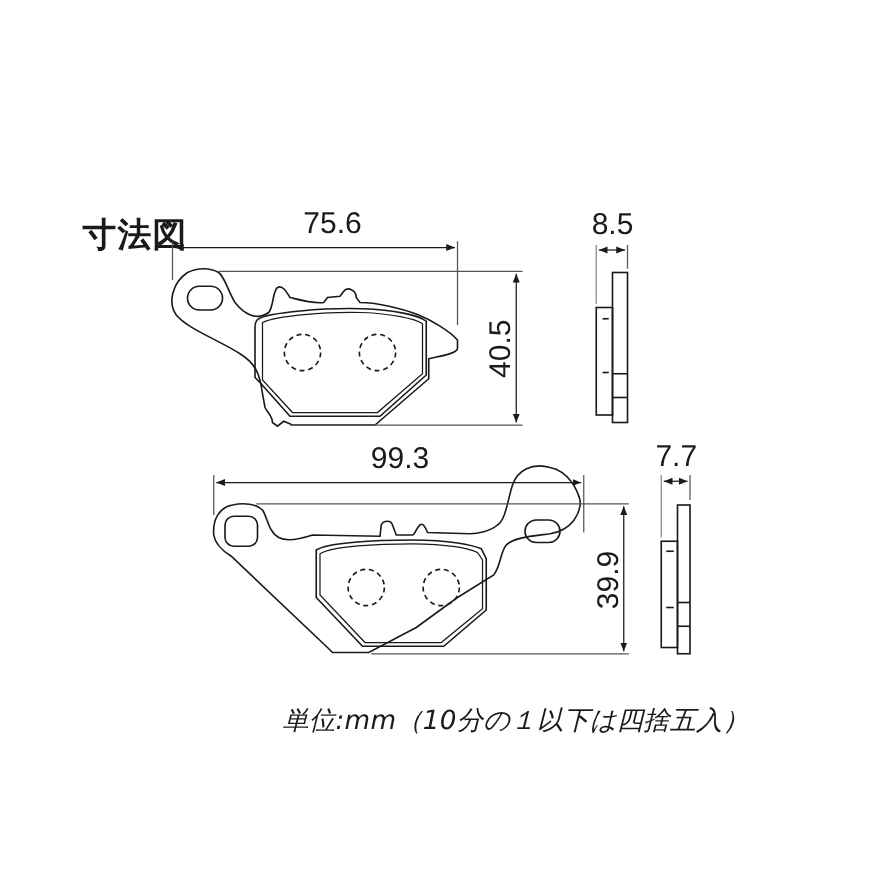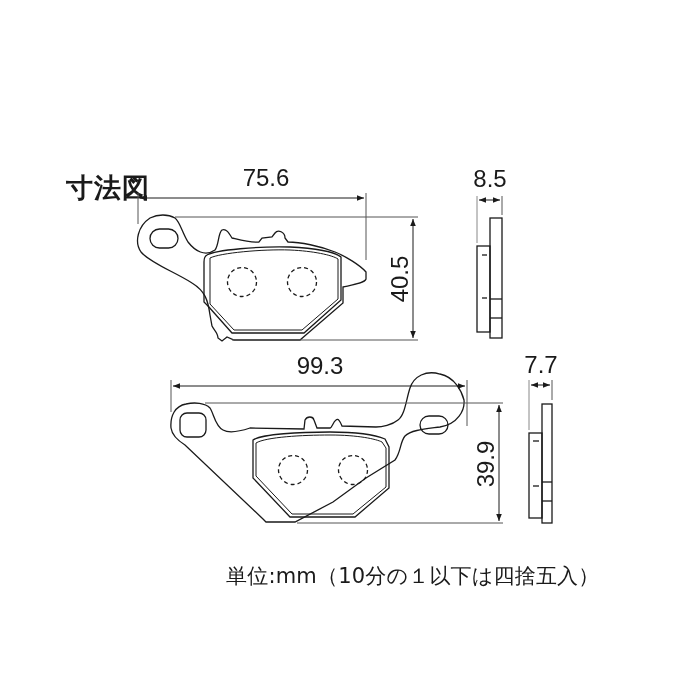--- a/index.html
+++ b/index.html
@@ -1,18 +1,18 @@
 <!DOCTYPE html>
 <html><head>
   <meta charset="utf-8">
   <style>
     html, body { margin: 0; padding: 0; background: #ffffff; }
     body { width: 700px; height: 700px; position: relative; overflow: hidden; font-family: "DejaVu Sans", sans-serif; }
     .title { position: absolute; left: 66px; top: 122px; font-size: 27px; font-weight: bold; color: #1a1a1a; letter-spacing: 1px; font-family: "DejaVu Sans", sans-serif; margin-top: 48px; }
-    .note { position: absolute; left: 226px; top: 562px; font-size: 21px; color: #1a1a1a; white-space: nowrap; font-family: "DejaVu Sans", sans-serif; letter-spacing: 0.2px; }
+    .note { position: absolute; left: 226px; top: 562px; font-size: 21px; color: #1a1a1a; white-space: nowrap; font-family: "DejaVu Sans", sans-serif; letter-spacing: 0.2px; font-style: italic; }
     svg.drawing { position: absolute; left: 0; top: 0; width: 700px; height: 700px; }
     .dim { font-family: "Liberation Sans", sans-serif; font-size: 24px; fill: #1a1a1a; }
   </style>
 </head>
 <body>
 
 <div class="title">寸法図</div>
 
 <svg class="drawing" viewBox="0 0 700 700" xmlns="http://www.w3.org/2000/svg">
   <defs>

